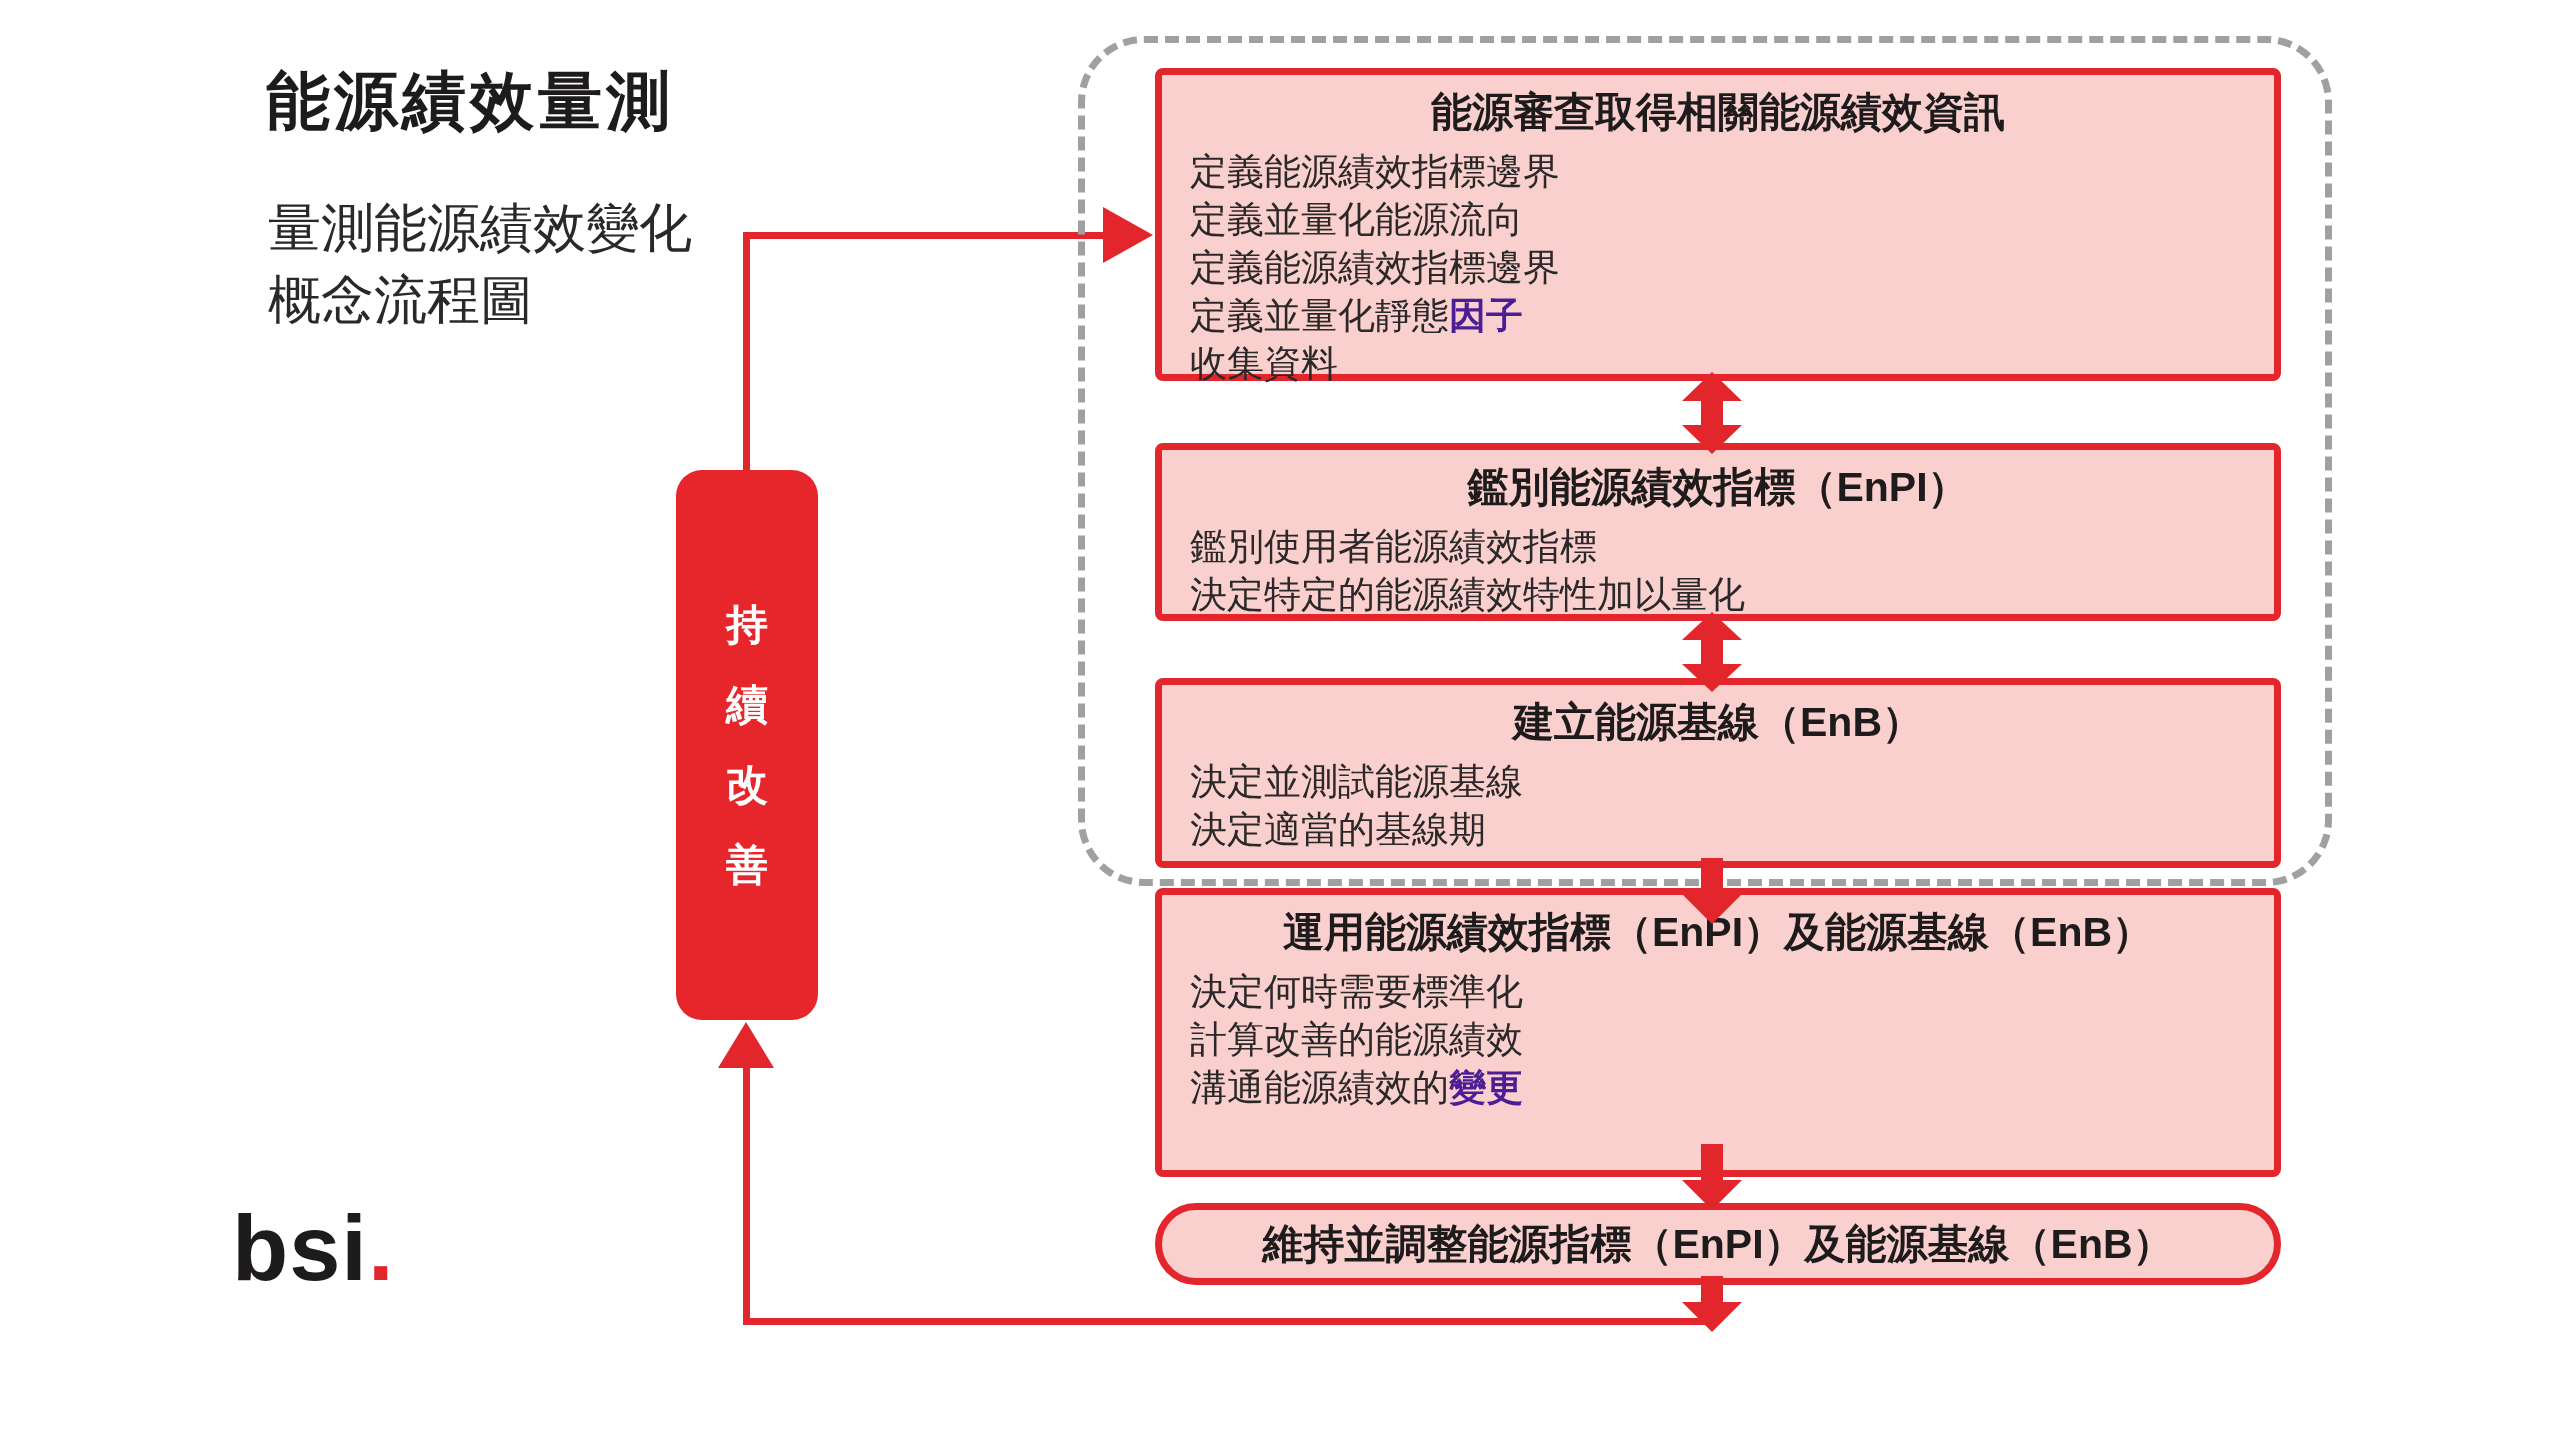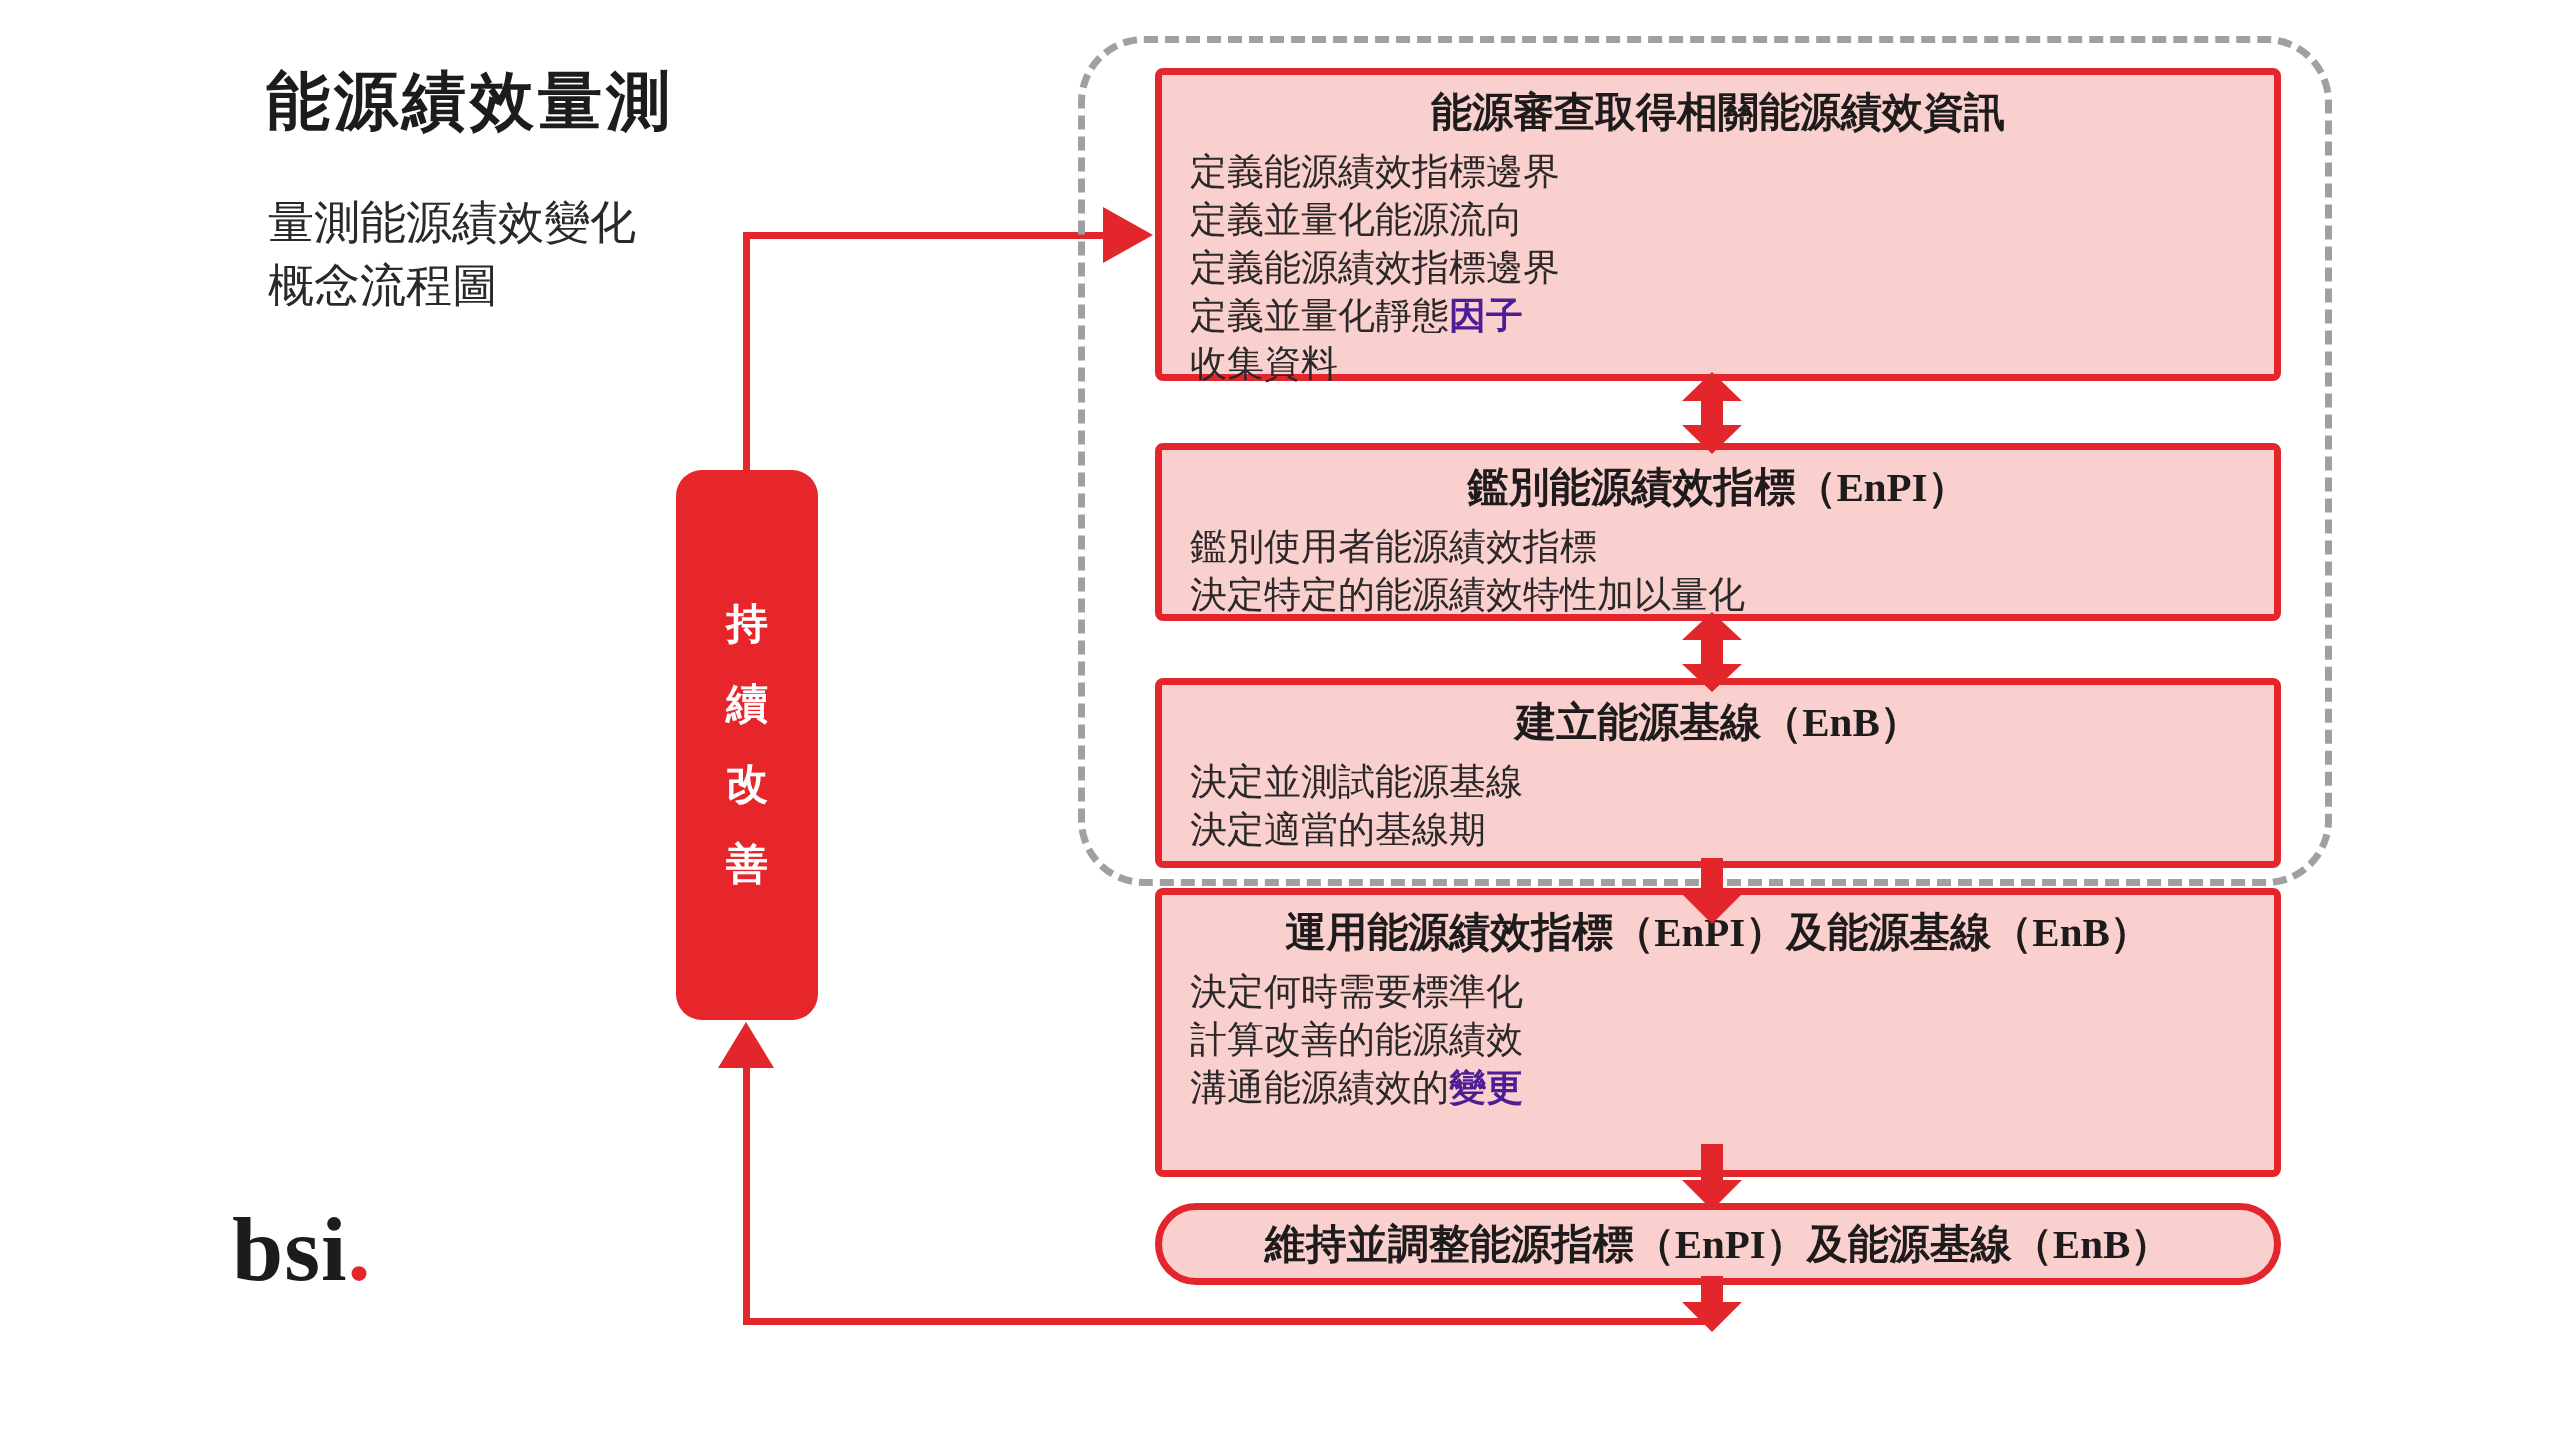--- a/index.html
+++ b/index.html
@@ -6,40 +6,40 @@
     margin: 0;
     padding: 0;
     background: #ffffff;
   }
   #canvas {
     position: relative;
     width: 2560px;
     height: 1440px;
     background: #ffffff;
     overflow: hidden;
-    font-family: Liberation Serif, serif;
+    font-family: Liberation Sans, sans-serif;
     color: #211d1e;
   }
 
   
   .page-title {
     position: absolute;
     left: 266px;
     top: 58px;
     font-size: 64px;
     font-weight: 800;
     letter-spacing: 4px;
     color: #1e1b1c;
     white-space: nowrap;
   }
   .page-subtitle {
     position: absolute;
     left: 268px;
     top: 192px;
-    font-size: 46px;
+    font-size: 53px;
     line-height: 1.36;
     font-weight: 500;
     color: #2b2829;
     white-space: pre-line;
   }
   .bsi-logo {
     position: absolute;
     left: 232px;
     top: 1196px;
     font-size: 92px;

